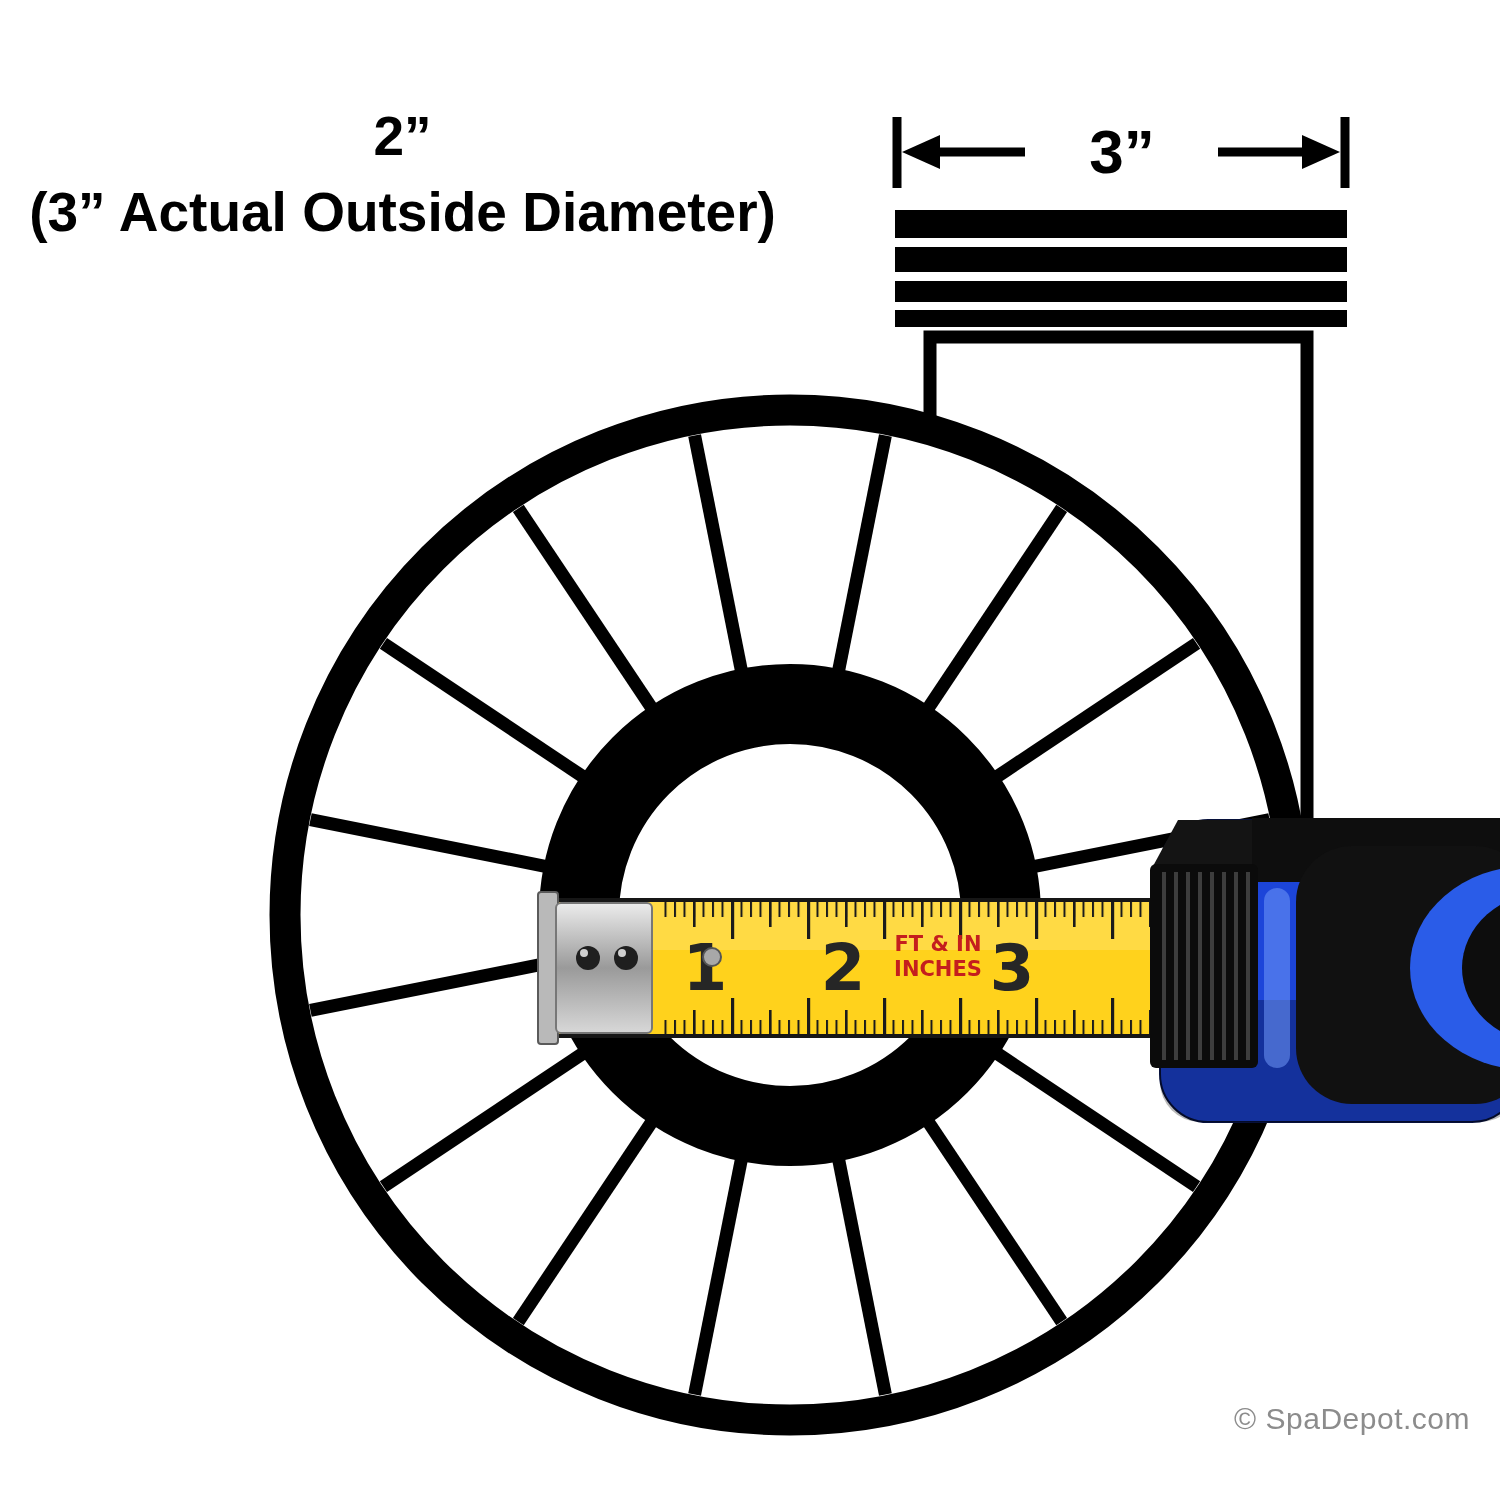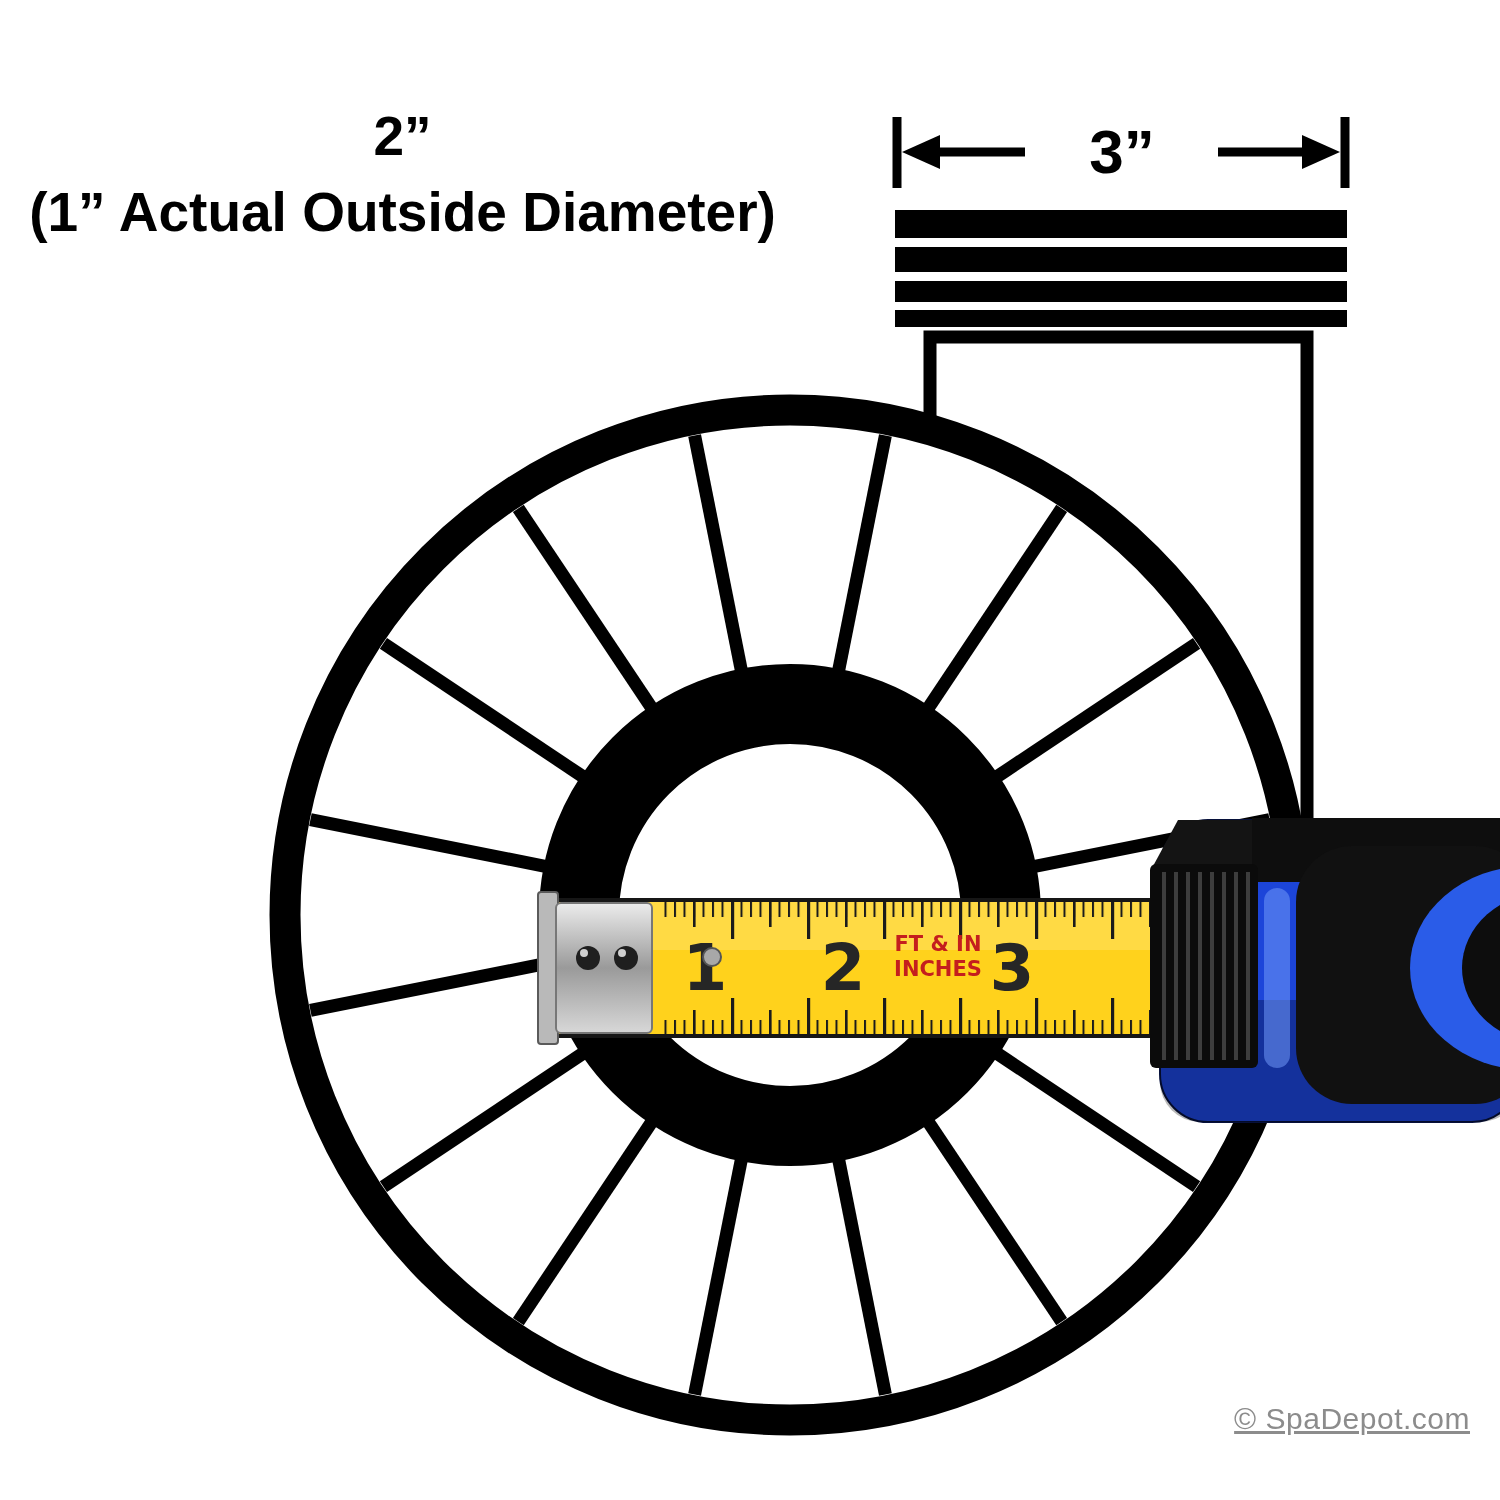--- a/index.html
+++ b/index.html
@@ -19,21 +19,20 @@
     font-weight:bold;
     font-size:55px;
     line-height:76px;
   }
   .copyright{
     position:absolute;
     right:30px;top:1402px;
     font-size:30px;
     color:#8c8c8c;
     letter-spacing:0.5px;
-    text-decoration:underline;
   }
   text{font-family:"DejaVu Sans", sans-serif;}
   .dim-label{font-family:"Liberation Sans",sans-serif;font-weight:bold;font-size:62px;fill:#000;}
   .tape-num{font-weight:bold;font-size:64px;fill:#262626;}
   .tape-unit{font-weight:bold;font-size:21px;fill:#c41e1e;}
 </style>
 </head>
 <body>
 
 <div class="canvas">
@@ -145,18 +144,18 @@
       </g>
       <rect x="1264" y="888" width="26" height="180" rx="13" fill="#6f97f7" opacity="0.55"></rect>
       <rect x="1296" y="846" width="235" height="258" rx="56" fill="#111111"></rect>
       <ellipse cx="1528" cy="968" rx="118" ry="102" fill="#2a5ce8"></ellipse>
       <ellipse cx="1548" cy="968" rx="86" ry="76" fill="#0d0d0d"></ellipse>
     </g>
   </svg>
 
   <div class="header">
     <div>2”</div>
-    <div>(1” Actual Outside Diameter)</div>
+    <div>(3” Actual Outside Diameter)</div>
   </div>
 
   <div class="copyright">© SpaDepot.com</div>
 
 </div>
 
 </body></html>

